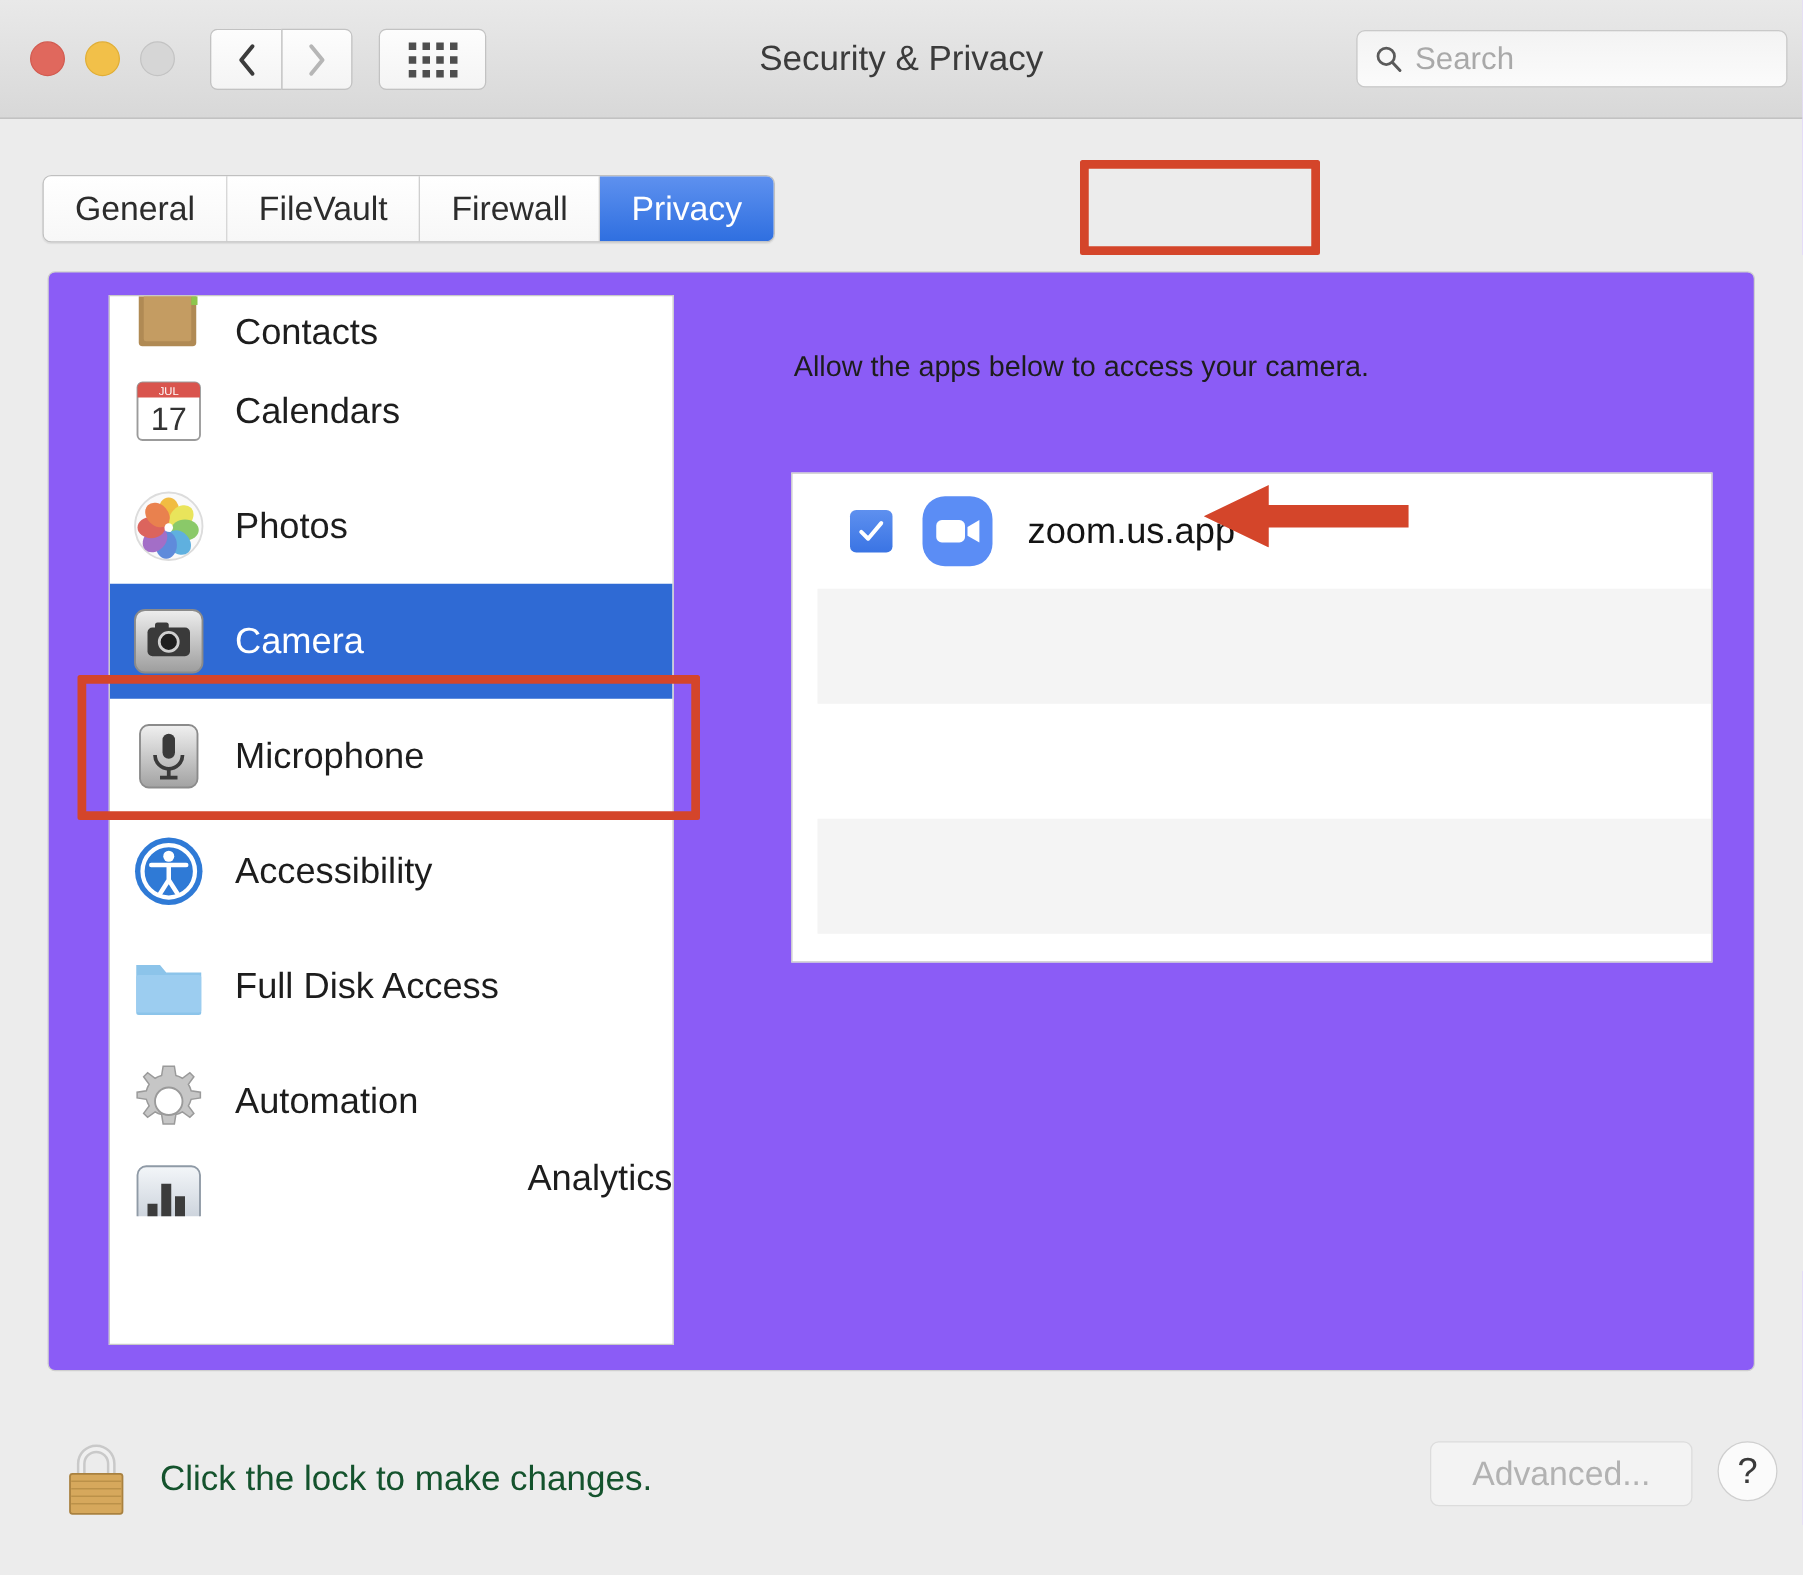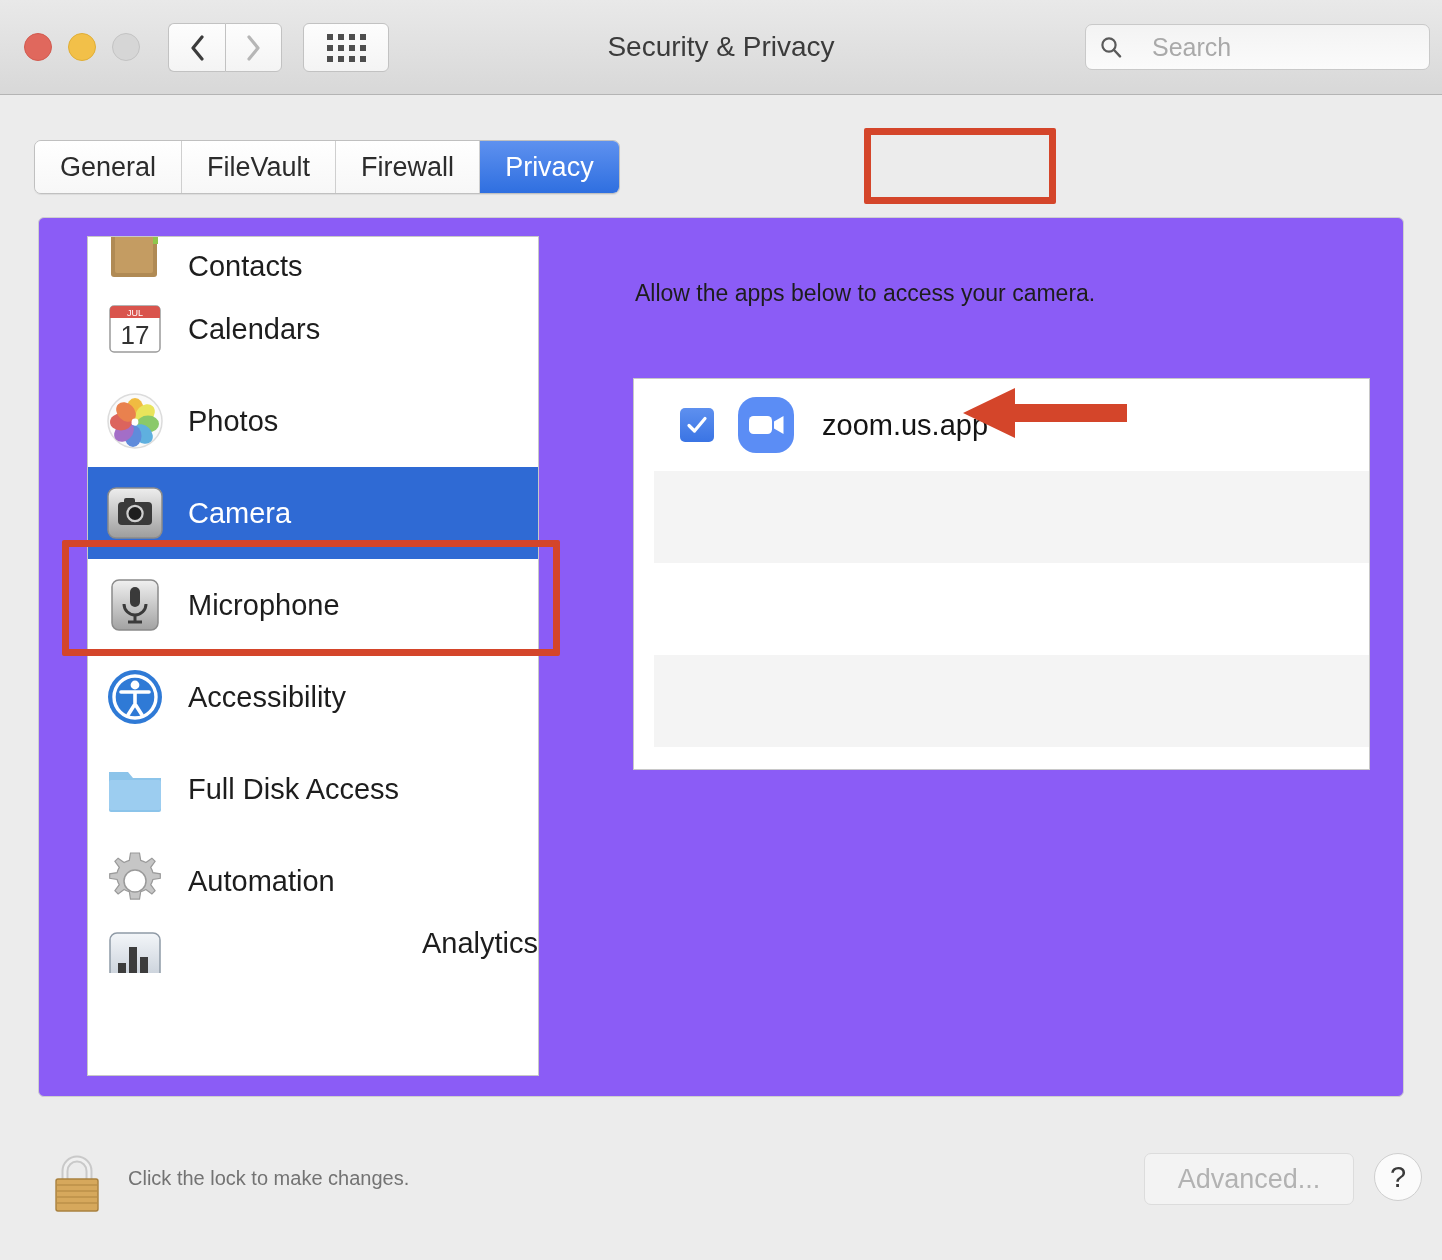--- a/index.html
+++ b/index.html
@@ -51,21 +51,21 @@
   .wintitle {
     position: absolute; left: 0; top: 31px; width: 1442px;
     text-align: center; font-size: 28px; color: #3b3b3b;
   }
 
   .searchbox {
     position: absolute; right: 12px; top: 24px;
     width: 345px; height: 46px; border-radius: 7px;
     background: linear-gradient(to bottom, #f3f3f3, #fbfbfb);
     border: 1px solid #c9c9c9;
-    display: flex; align-items: center; padding: 0 14px; gap: 20px;
+    display: flex; align-items: center; padding: 0 14px;
   }
   .search-ico { width: 22px; height: 22px; flex: 0 0 auto; margin-right: 10px; }
   .search-ph { font-size: 25px; color: #a9a9a9; }
 
   
   .tabbar {
     position: absolute; left: 0; top: 140px; width: 1212px;
     display: flex;  margin-left: 34px;
   }
   .tabs { display: flex; border-radius: 7px; overflow: hidden;
@@ -146,21 +146,21 @@
   }
   .appicon { width: 60px; height: 60px; margin-left: 22px; flex: 0 0 auto; }
   .appname { font-size: 29px; color: #141414; margin-left: 26px; }
 
   
   .anno-arrow { position: absolute; left: 963px; top: 388px; width: 164px; height: 50px; }
 
   
   .bottombar { position: absolute; left: 0; top: 1135px; width: 1442px; height: 125px; background: #ececec; }
   .lock-ico { position: absolute; left: 48px; top: 18px; width: 58px; height: 62px; }
-  .lock-text { position: absolute; left: 128px; top: 32px; font-size: 20px; color: #737373; }
+  .lock-text { position: absolute; left: 128px; top: 32px; font-size: 28px; color: #14532d; }
   .adv-btn {
     position: absolute; right: 88px; top: 18px;
     width: 210px; height: 52px; border-radius: 7px;
     background: #f3f3f3; border: 1px solid #dcdcdc;
     display: flex; align-items: center; justify-content: center;
     font-size: 27px; color: #b2b2b2;
   }
   .help-btn {
     position: absolute; right: 20px; top: 18px;
     width: 48px; height: 48px; border-radius: 50%;

